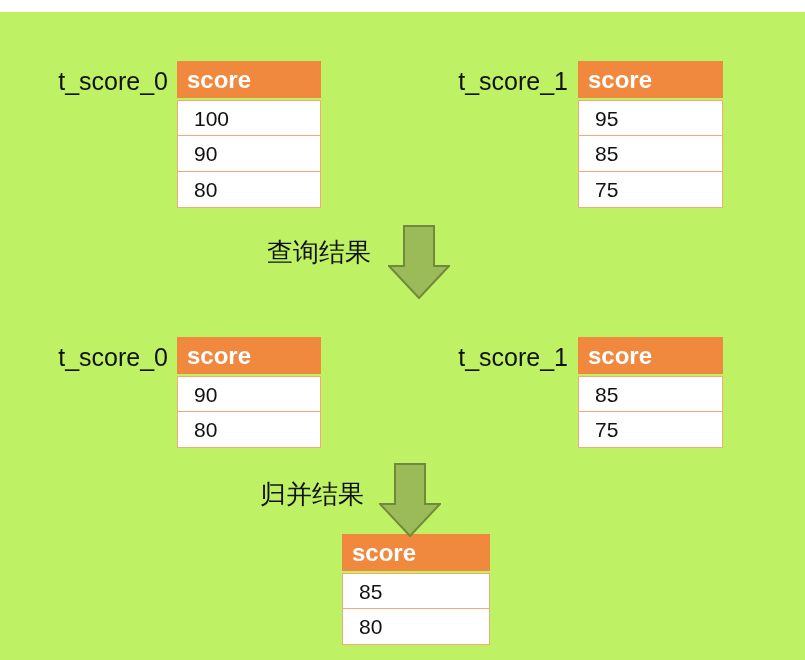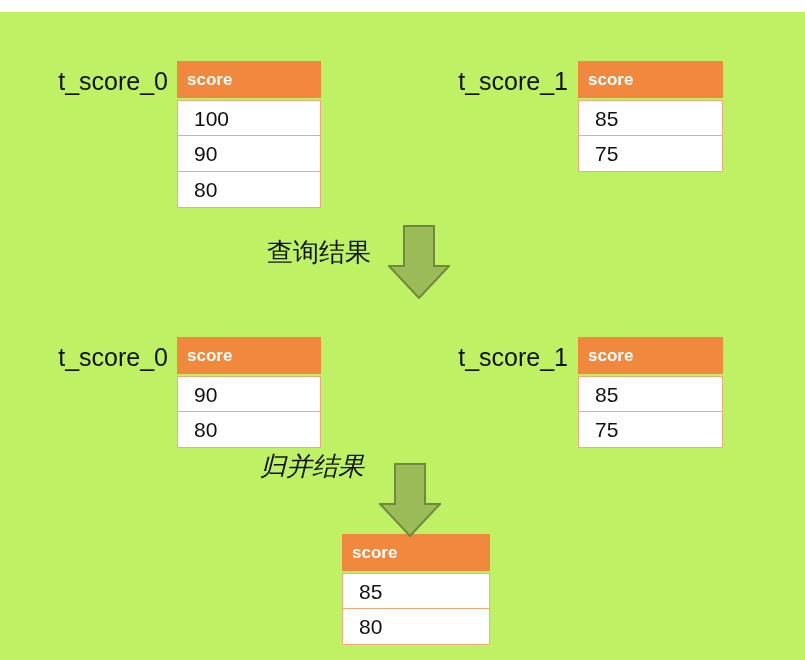--- a/index.html
+++ b/index.html
@@ -30,21 +30,21 @@
     color: var(--cell-text);
     white-space: nowrap;
   }
   .tbl { position: absolute; width: 145px; }
   .tbl .th {
     height: 37px;
     line-height: 37px;
     background: var(--header-bg);
     color: var(--header-text);
     font-weight: bold;
-    font-size: 17px;
+    font-size: 24px;
     padding-left: 10px;
   }
   .tbl .rows { margin-top: 2px; }
   .tbl .td {
     height: 36px;
     line-height: 35px;
     background: #ffffff;
     border: 1px solid var(--row-border);
     font-size: 21px;
     color: var(--cell-text);
@@ -82,20 +82,21 @@
       <div class="td">90</div>
       <div class="td">80</div>
     </div>
   </div>
 
   <div class="tbl-label" style="left:438px; top:54px;">t_score_1</div>
 
   <div class="tbl" style="left:578px; top:49px;">
     <div class="th">score</div>
     <div class="rows">
+      <div class="td">95</div>
       <div class="td">85</div>
       <div class="td">75</div>
     </div>
   </div>
 
   <div class="caption" style="left:267px; top:226px;">查询结果</div>
 
   <svg class="arrow" style="left:388px; top:213px;" width="62" height="74" viewBox="0 0 62 74">
     <polygon points="16,1 46,1 46,41 61,41 31,73 1,41 16,41"></polygon>
   </svg>
@@ -113,21 +114,21 @@
   <div class="tbl-label" style="left:438px; top:330px;">t_score_1</div>
 
   <div class="tbl" style="left:578px; top:325px;">
     <div class="th">score</div>
     <div class="rows">
       <div class="td">85</div>
       <div class="td">75</div>
     </div>
   </div>
 
-  <div class="caption" style="left:260px; top:440px;font-style:italic;">归并结果</div>
+  <div class="caption" style="left:260px; top:468px;">归并结果</div>
 
   <svg class="arrow" style="left:379px; top:451px;" width="62" height="74" viewBox="0 0 62 74">
     <polygon points="16,1 46,1 46,41 61,41 31,73 1,41 16,41"></polygon>
   </svg>
 
   <div class="tbl" style="left:342px; top:522px; width:148px;">
     <div class="th">score</div>
     <div class="rows">
       <div class="td">85</div>
       <div class="td">80</div>

